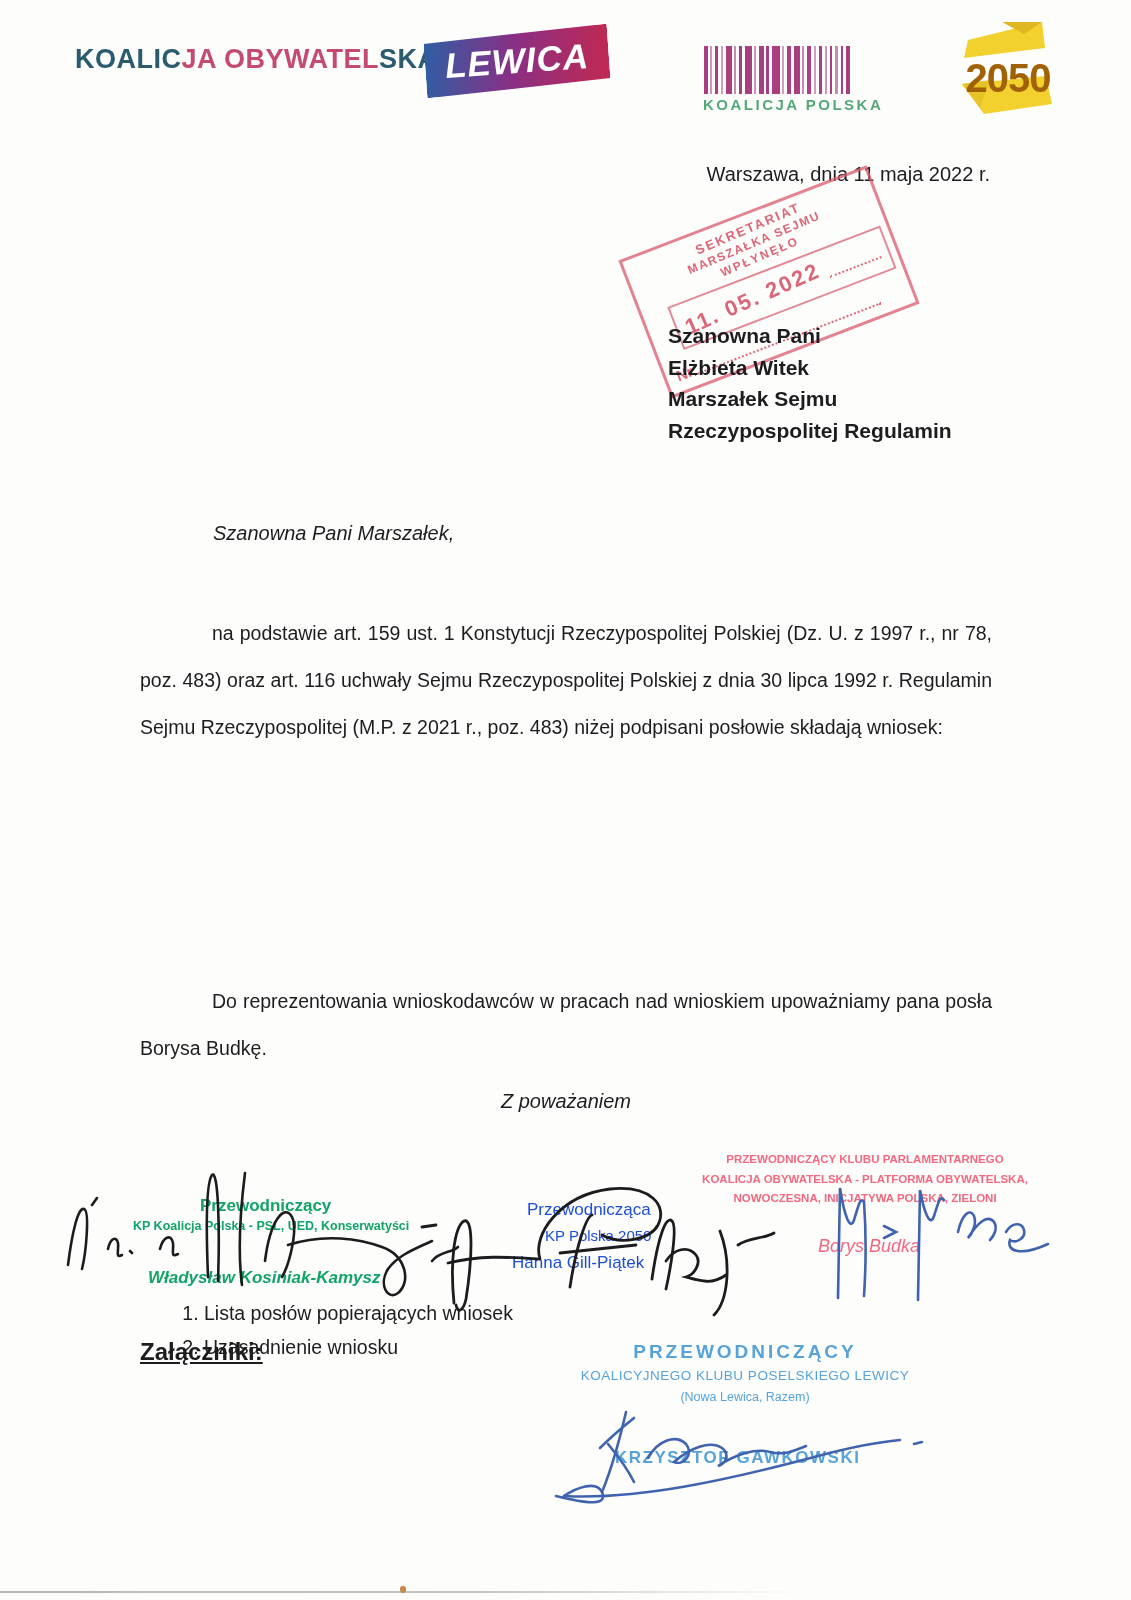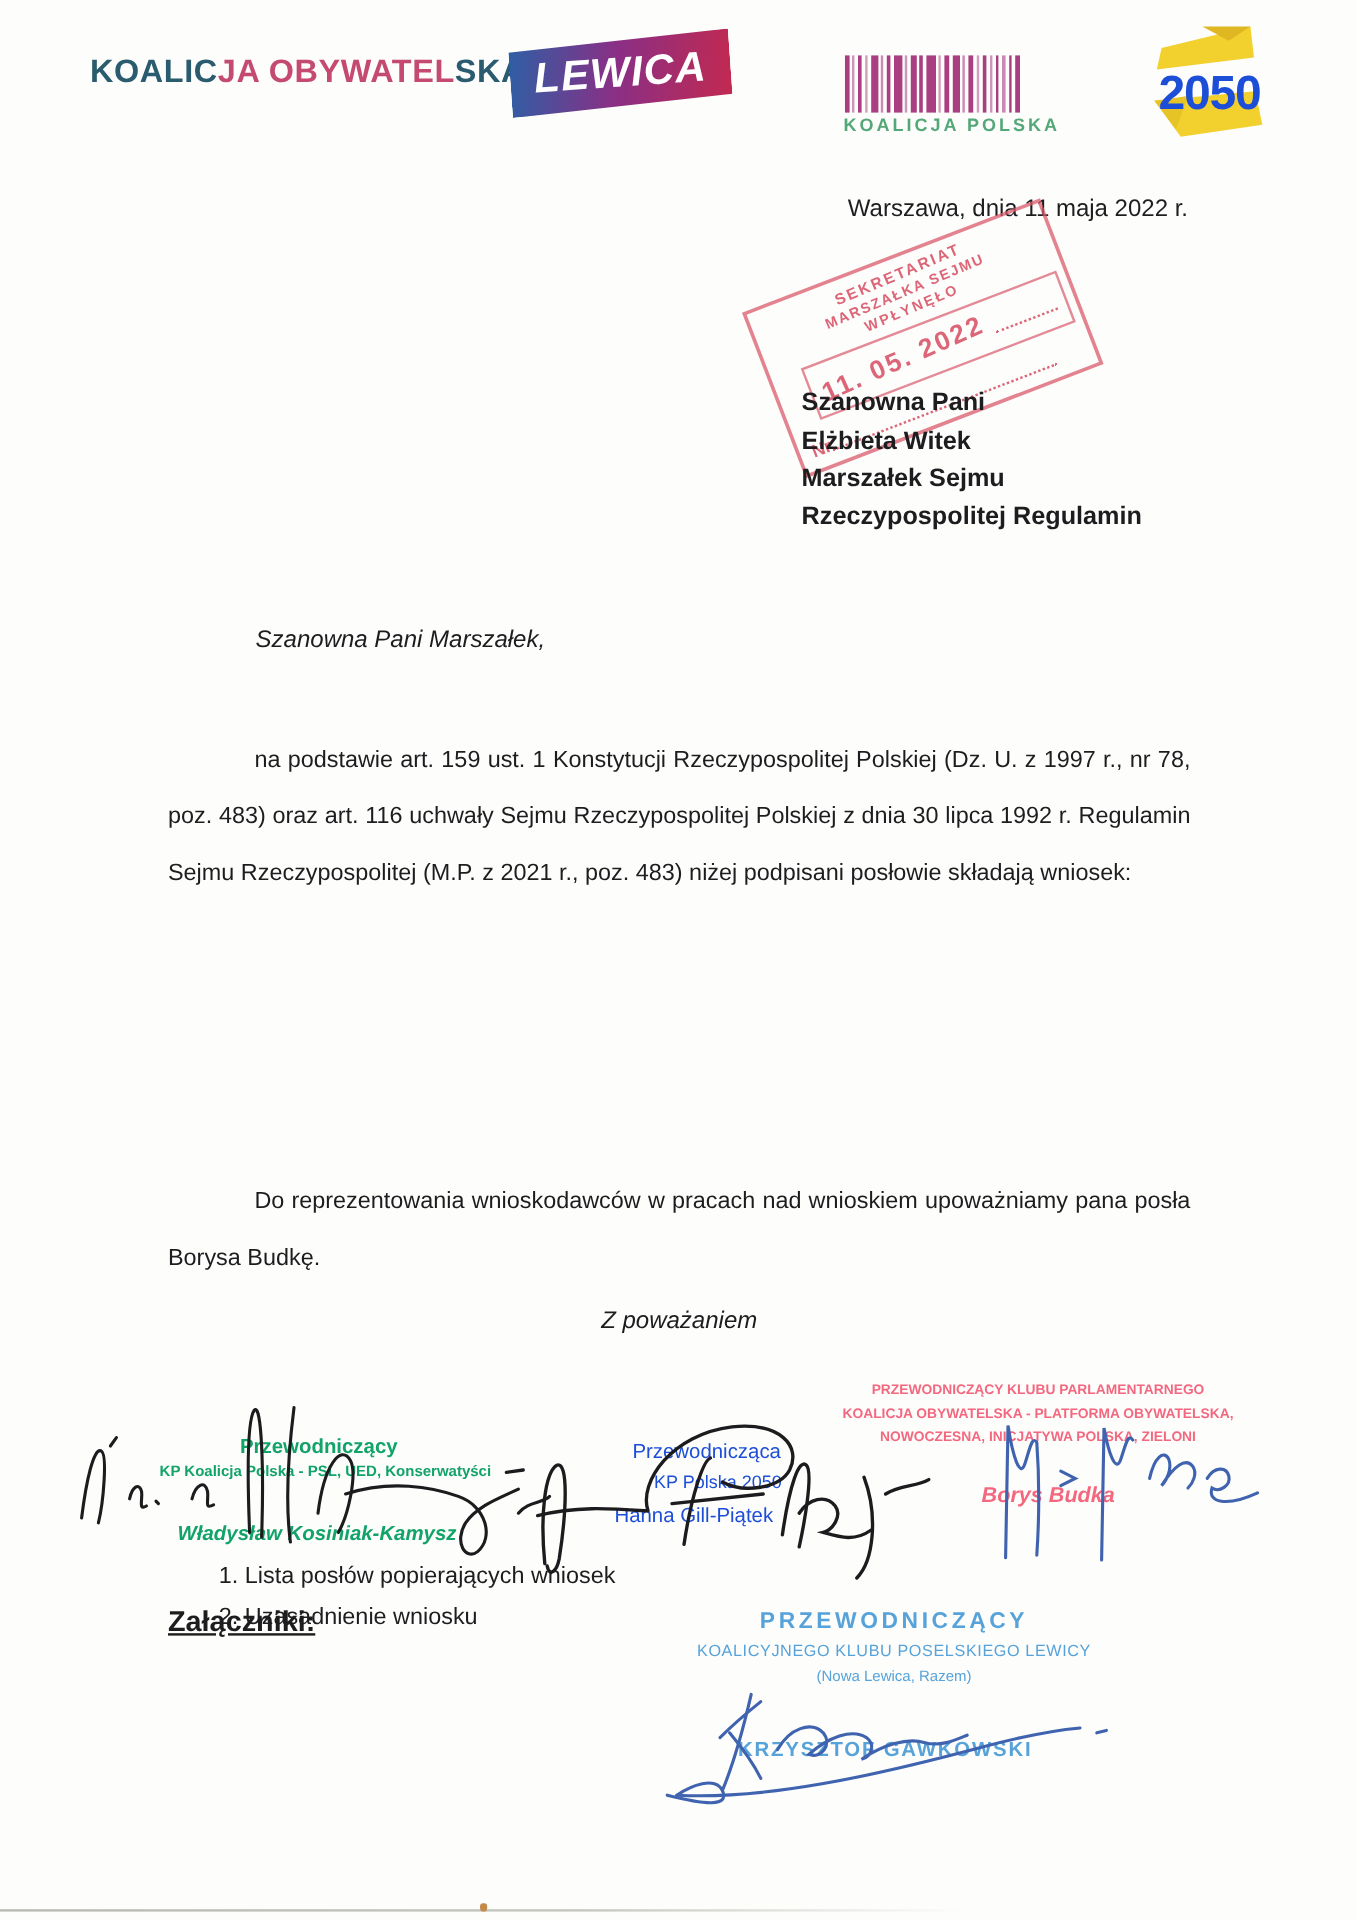--- a/index.html
+++ b/index.html
@@ -35,21 +35,21 @@
   .kp-logo{position:absolute;left:703px;top:46px;width:152px;text-align:center;}
   .kp-barcode{display:block;margin:0 auto;}
   .kp-label{
     margin-top:2px;color:#54a878;font-size:15px;font-weight:700;
     letter-spacing:2.5px;white-space:nowrap;
   }
   .p2050-logo{position:absolute;left:950px;top:18px;width:110px;height:105px;}
   .p2050-logo svg{position:absolute;left:0;top:0;}
   .p2050-text{
     position:absolute;left:8px;top:38px;width:100px;text-align:center;
-    font-size:40px;font-weight:800;color:#1d4ed8;letter-spacing:-1px;
+    font-size:40px;font-weight:800;color:#a16207;letter-spacing:-1px;
     font-family:"Liberation Sans", sans-serif;
   }
   
   .date-line{
     position:absolute;left:0;top:163px;width:990px;text-align:right;
     font-size:20px;
   }
   .stamp{
     position:absolute;left:636px;top:208px;
     width:266px;height:148px;
@@ -97,21 +97,21 @@
   .motion{top:822px;font-weight:700;}
   .p2{top:958px;}
   .closing{
     position:absolute;left:140px;top:1090px;width:852px;text-align:center;
     font-size:20px;font-style:italic;
   }
   
   .sig-text{position:absolute;white-space:nowrap;}
   .green{color:#12a369;}
   .lblue{color:#1d4ed8;}
-  .pink{color:#f4687f;font-weight:bold;}
+  .pink{color:#f4687f;}
   .sig-left-title{left:200px;top:1196px;font-size:17px;font-weight:700;}
   .sig-left-sub{left:133px;top:1219px;font-size:12.5px;font-weight:700;}
   .sig-left-name{left:148px;top:1268px;font-size:17px;font-weight:700;font-style:italic;}
   .sig-mid-title{left:527px;top:1200px;font-size:17px;}
   .sig-mid-sub{left:545px;top:1227px;font-size:15px;}
   .sig-mid-name{left:512px;top:1253px;font-size:17px;}
   .sig-right-block{
     position:absolute;left:700px;top:1150px;width:330px;text-align:center;
     font-size:11.5px;font-weight:700;line-height:1.7;
   }

